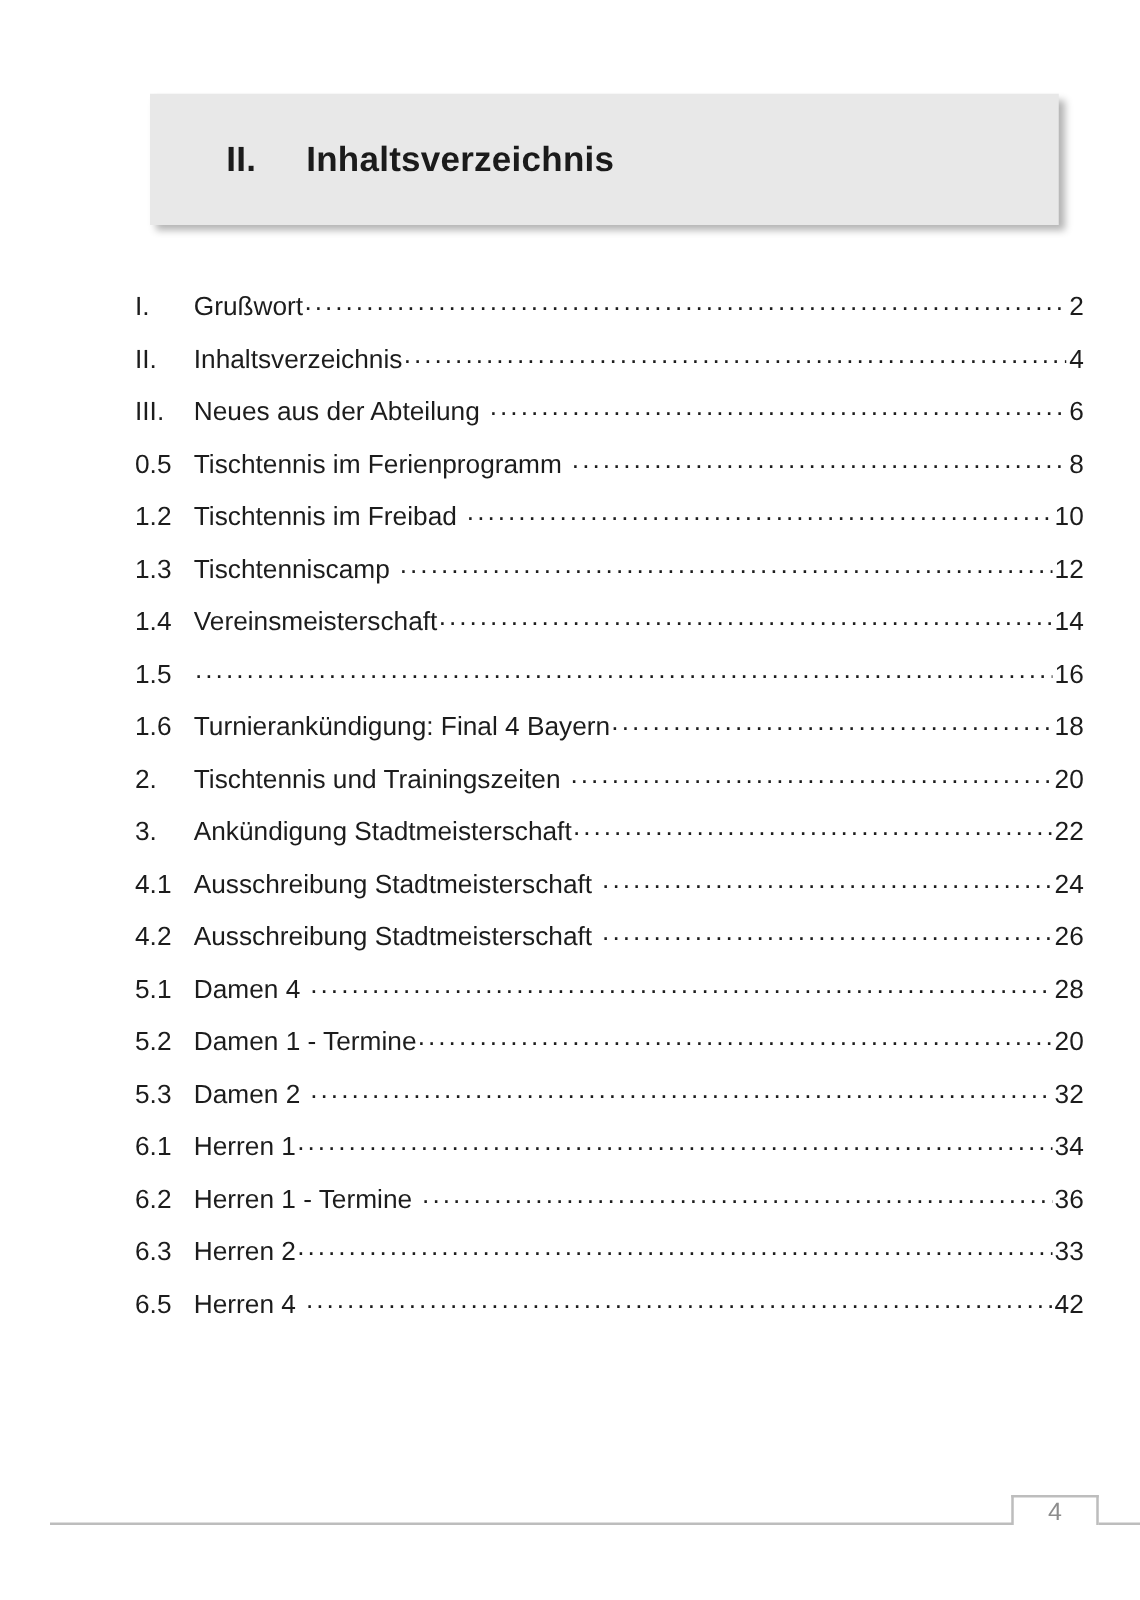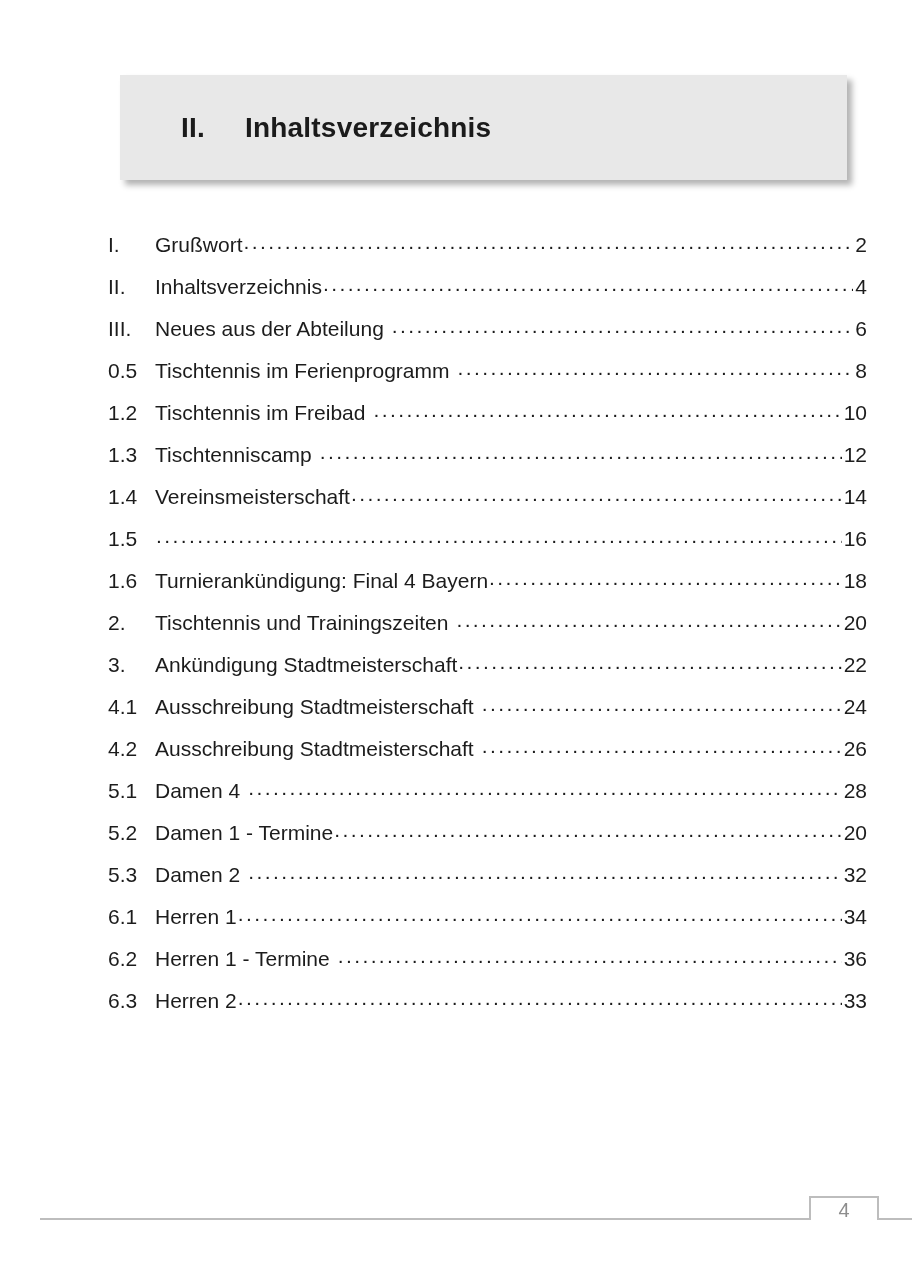--- a/index.html
+++ b/index.html
@@ -266,20 +266,26 @@
         <span class="toc-label">Herren 1 - Termine</span>
         <span class="toc-leader"></span>
         <span class="toc-page">36</span>
       </div>
       <div class="toc-entry">
         <span class="toc-num">6.3</span>
         <span class="toc-label">Herren 2</span>
         <span class="toc-leader"></span>
         <span class="toc-page">33</span>
       </div>
+      <div class="toc-entry gap">
+        <span class="toc-num">6.5</span>
+        <span class="toc-label">Herren 4</span>
+        <span class="toc-leader"></span>
+        <span class="toc-page">42</span>
+      </div>
     </div>
 
   <div class="footer-rule-left"></div>
   <div class="footer-rule-right"></div>
   <div class="page-number-box">
     <span class="page-number">4</span>
   </div>
 
 </div>
 

